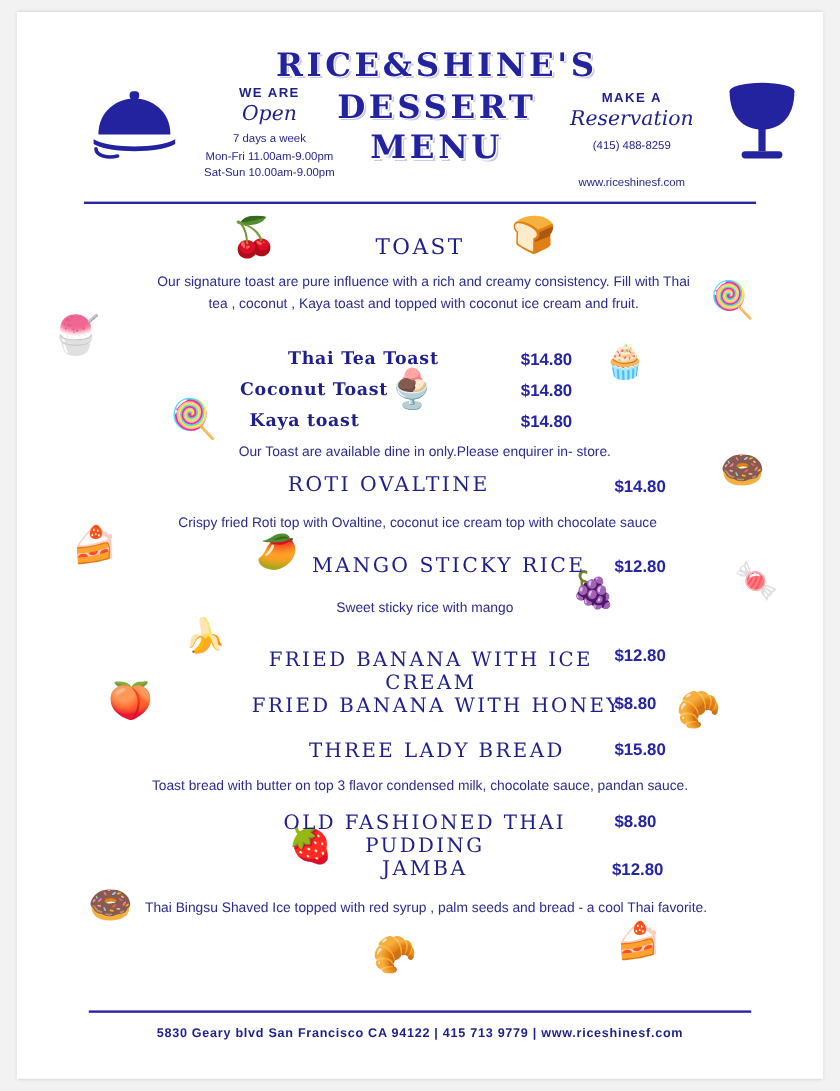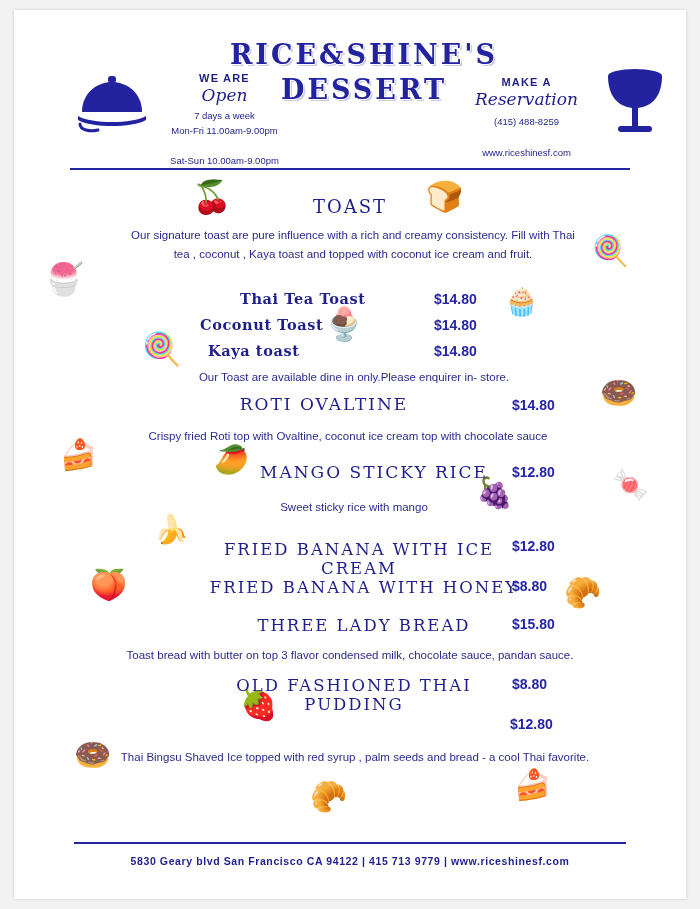--- a/index.html
+++ b/index.html
@@ -196,28 +196,29 @@
     <svg class="glass" viewBox="0 0 66 70">
       <path d="M6 8 C6 30 18 40 33 40 C48 40 60 30 60 8 Z" fill="#2323a0"></path>
       <ellipse cx="33" cy="8" rx="27" ry="7" fill="#2323a0"></ellipse>
       <rect x="30" y="38" width="6" height="20" fill="#2323a0"></rect>
       <rect x="16" y="58" width="34" height="6" rx="3" fill="#2323a0"></rect>
     </svg>
 
     <div class="brand-title">
       <span class="brand-line l1">RICE&amp;SHINE'S</span>
       <span class="brand-line l2">DESSERT</span>
+      <span class="brand-line l3">MENU</span>
     </div>
 
     <div class="hdr-left">
       <div class="hdr-cap">WE ARE</div>
       <div class="hdr-script">Open</div>
       <div class="hdr-small">7 days a week</div>
       <div class="hdr-small" style="margin-top:0">Mon-Fri 11.00am-9.00pm</div>
-      <div class="hdr-small" style="margin-top:16px">Sat-Sun 10.00am-9.00pm</div>
+      <div class="hdr-small" style="margin-top:0">Sat-Sun 10.00am-9.00pm</div>
     </div>
 
     <div class="hdr-right">
       <div class="hdr-cap">MAKE A</div>
       <div class="hdr-script">Reservation</div>
       <div class="hdr-small rt">(415) 488-8259</div>
       <div class="hdr-small" style="margin-top:16px">www.riceshinesf.com</div>
     </div>
   </div>
 
@@ -280,20 +281,21 @@
     <div class="abs sec-title" style="left:190px; width:320px; top:400px; font-size:16.5px;">FRIED BANANA WITH HONEY</div>
     <div class="abs price" style="left:498px; top:400px;">$8.80</div>
 
     <div class="abs sec-title" style="left:190px; width:320px; top:438px; font-size:16.5px;">THREE LADY BREAD</div>
     <div class="abs price" style="left:498px; top:438px;">$15.80</div>
     <div class="abs desc" style="left:96px; width:480px; top:468px;">Toast bread with butter on top 3 flavor condensed milk, chocolate sauce, pandan sauce.</div>
 
     <div class="abs sec-title" style="left:180px; width:320px; top:498px; font-size:16.5px;">OLD FASHIONED THAI PUDDING</div>
     <div class="abs price" style="left:498px; top:498px;">$8.80</div>
 
+    <div class="abs sec-title" style="left:240px; width:200px; top:536px; font-size:17px;">JAMBA</div>
     <div class="abs price" style="left:496px; top:538px;">$12.80</div>
     <div class="abs desc" style="left:96px; width:490px; top:570px;">Thai Bingsu Shaved Ice topped with red syrup , palm seeds and bread - a cool Thai favorite.</div>
 
   </div>
 
   <div class="footer-rule"></div>
   <div class="footer-text">5830 Geary blvd San Francisco CA 94122 | 415 713 9779 | www.riceshinesf.com</div>
 
 </div>
 

